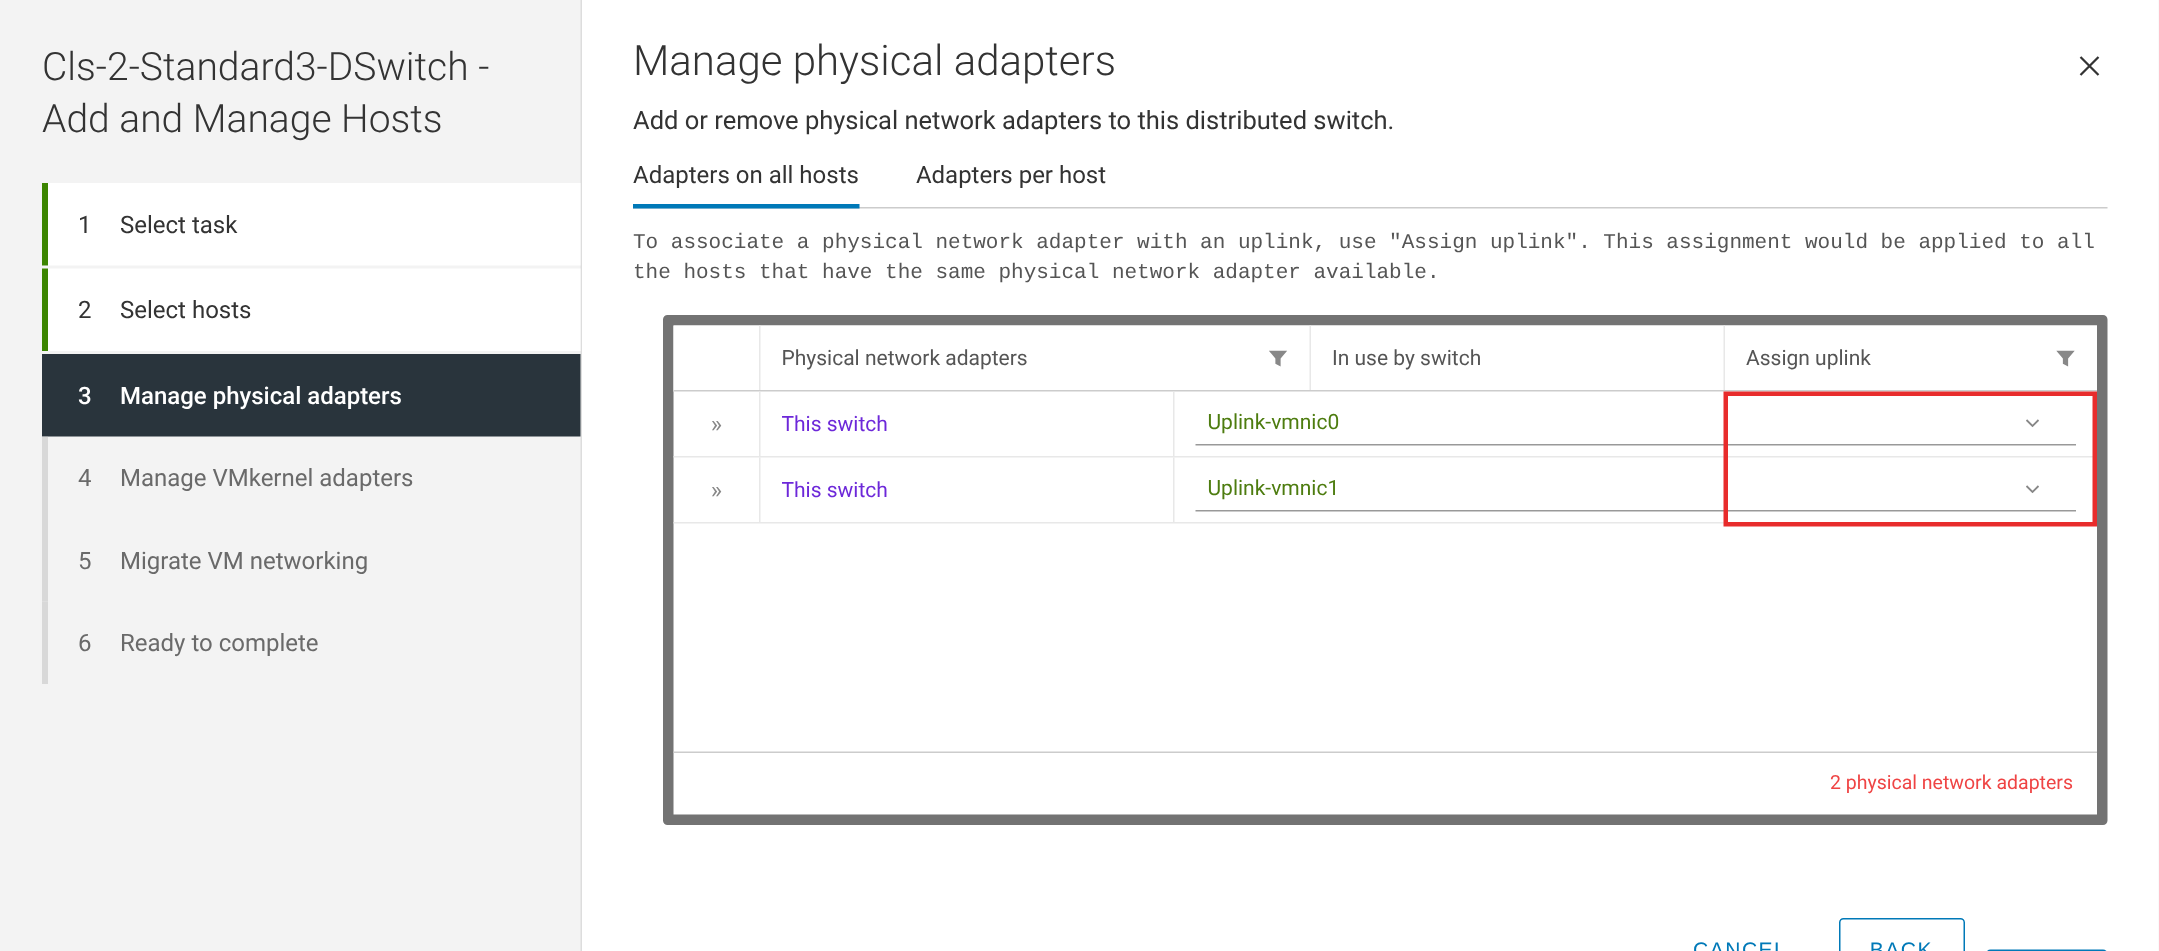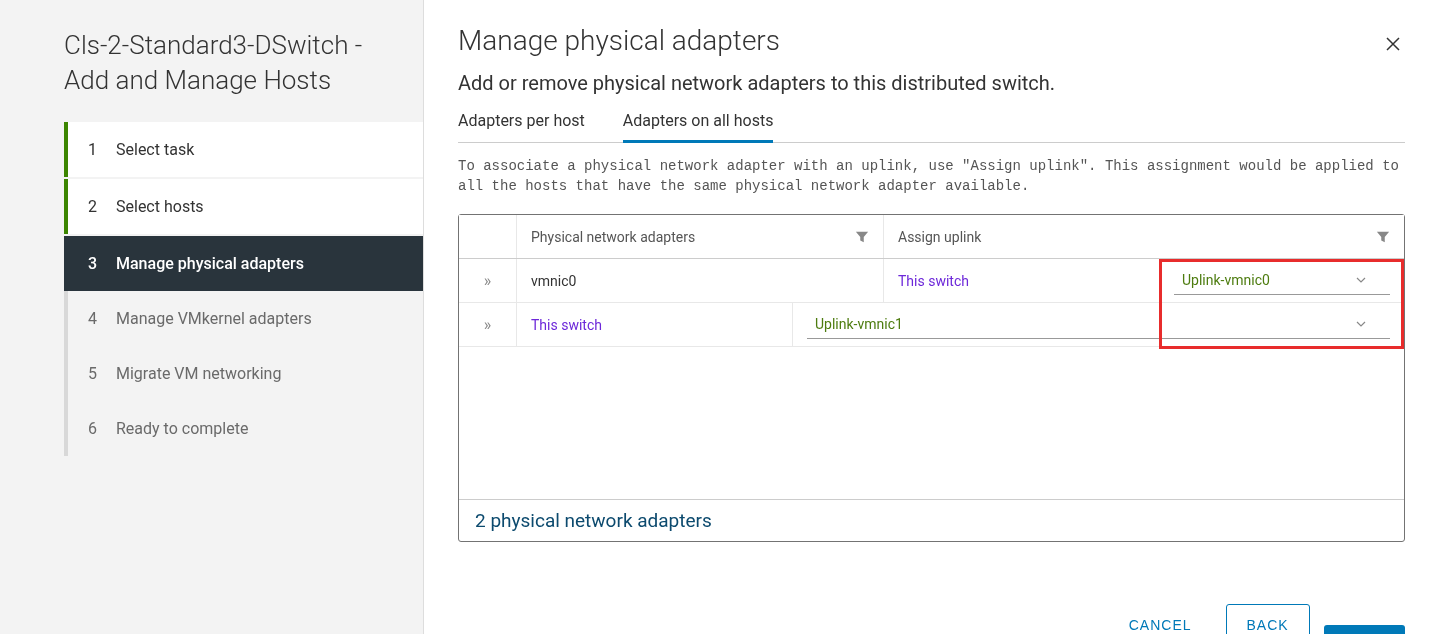--- a/index.html
+++ b/index.html
@@ -13,21 +13,20 @@
       background: #f3f3f3;
       color: #333;
       width: 1439px;
       height: 634px;
       overflow: hidden;
     }
     
     .container {
       display: flex;
       height: 100%;
-      padding-left: 36px;
     }
     
     .sidebar {
       width: 388px;
       background: #f3f3f3;
       padding: 28px 0 0 0;
       border-right: 1px solid #ddd;
     }
     
     .sidebar-title {
@@ -105,21 +104,21 @@
     }
     
     .page-title {
       font-size: 28px;
       font-weight: 300;
       color: #333;
       margin-bottom: 14px;
     }
     
     .page-subtitle {
-      font-size: 20px;
+      font-size: 17px;
       color: #333;
       margin-bottom: 16px;
     }
     
     .tabs {
       display: flex;
       border-bottom: 1px solid #ccc;
       gap: 38px;
       margin-bottom: 14px;
     }
@@ -139,25 +138,26 @@
     
     .tab-desc {
       font-size: 14px;
       color: #555;
       line-height: 1.4;
       margin-bottom: 18px;
       font-family: Liberation Mono, monospace;
     }
     
     .grid-wrapper {
-      border: 1px solid #737373;
+      border: 7px solid #737373;
       border-radius: 3px;
       flex: 0 0 auto;
       display: flex;
       flex-direction: column;
+      margin-left: 20px;
     }
     
     .grid-header {
       display: flex;
       height: 44px;
       border-bottom: 1px solid #ccc;
       background: #fff;
     }
     
     .grid-col-expand {
@@ -277,24 +277,24 @@
       position: absolute;
       border: 3px solid #e82c2c;
       pointer-events: none;
       z-index: 10;
     }
     
     .grid-footer {
       height: 42px;
       display: flex;
       align-items: center;
-      justify-content: flex-start;
+      justify-content: flex-end;
       padding: 0 16px;
-      font-size: 19px;
-      color: #0c4a6e;
+      font-size: 13px;
+      color: #ef4444;
       border-top: 1px solid #ccc;
     }
     
     .button-bar {
       display: flex;
       justify-content: flex-end;
       align-items: center;
       gap: 14px;
       margin-top: 40px;
     }
@@ -365,49 +365,51 @@
     <div class="close-btn">
       <svg width="16" height="16" viewBox="0 0 16 16">
           <path d="M2 2 L14 14 M14 2 L2 14" stroke="#333" stroke-width="1.5" fill="none"></path>
         </svg>
     </div>
 
     <h2 class="page-title">Manage physical adapters</h2>
     <p class="page-subtitle">Add or remove physical network adapters to this distributed switch.</p>
 
     <div class="tabs">
+      <div class="tab active">Adapters on all hosts</div>
       <div class="tab">Adapters per host</div>
-      <div class="tab active">Adapters on all hosts</div>
     </div>
 
     <p class="tab-desc">To associate a physical network adapter with an uplink, use "Assign uplink". This assignment would be applied to all the hosts that have the same physical network adapter available.</p>
 
     <div class="grid-wrapper" style="position: relative;">
       <div class="grid-header">
         <div class="grid-col-expand"></div>
         <div class="grid-col-adapter">
           <span>Physical network adapters</span>
           <svg class="filter-icon" viewBox="0 0 16 16">
               <path d="M1 2 L15 2 L10 8 L10 14 L6 12 L6 8 Z" fill="#888"></path>
             </svg>
         </div>
+        <div class="grid-col-switch">
+          <span>In use by switch</span>
+        </div>
         <div class="grid-col-uplink">
           <span>Assign uplink</span>
           <svg class="filter-icon" viewBox="0 0 16 16">
               <path d="M1 2 L15 2 L10 8 L10 14 L6 12 L6 8 Z" fill="#888"></path>
             </svg>
         </div>
       </div>
 
       <div class="grid-body">
         <div class="grid-row">
           <div class="row-expand">
             <span class="expand-icon">»</span>
           </div>
-          <div class="row-adapter">vmnic0</div>
           <div class="row-switch">This switch</div>
           <div class="row-uplink">
             <div class="uplink-select">
               <span>Uplink-vmnic0</span>
               <svg class="select-icon" width="10" height="6" viewBox="0 0 10 6">
                   <path d="M1 1 L5 5 L9 1" stroke="#888" stroke-width="1.2" fill="none"></path>
                 </svg>
             </div>
           </div>
         </div>

